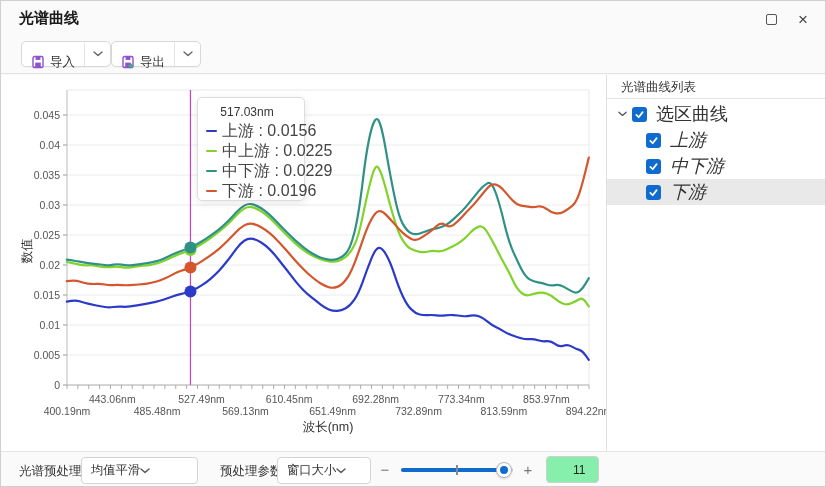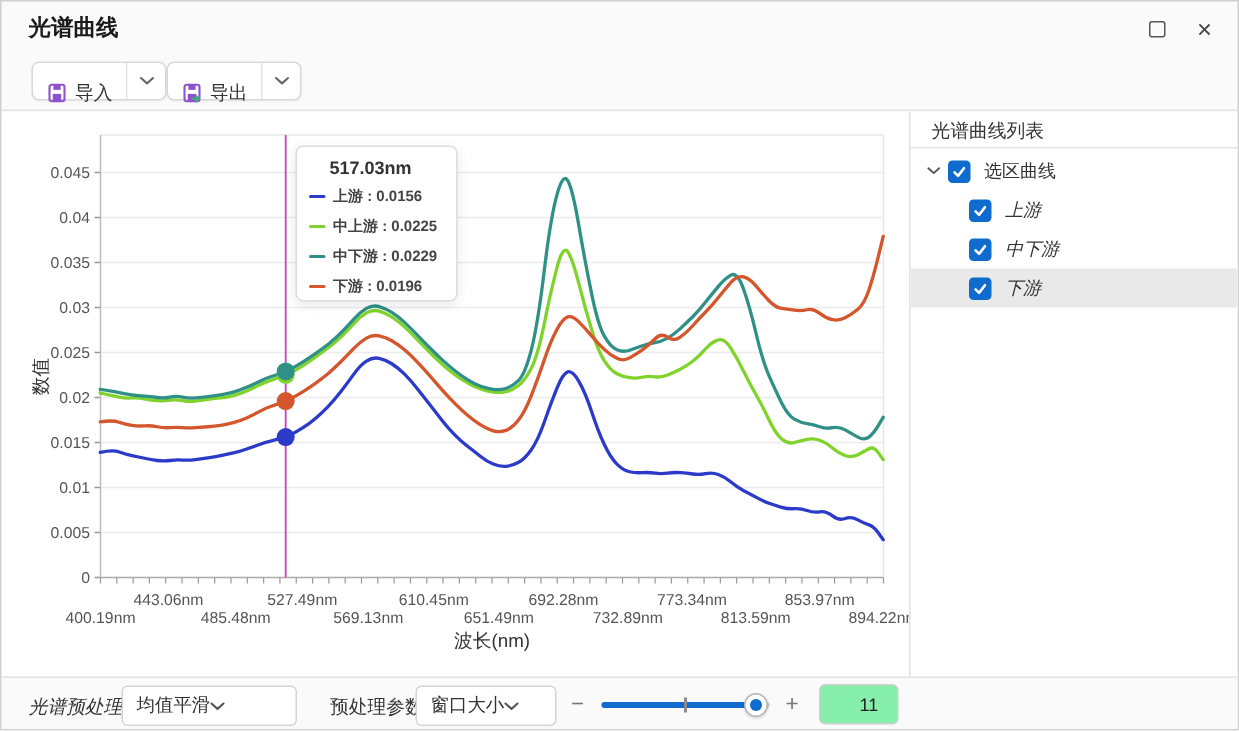--- a/index.html
+++ b/index.html
@@ -19,41 +19,41 @@
   .sb1 { left:20px; } .sb2 { left:110px; }
   .seg { display:flex; align-items:center; gap:5px; padding:0 9px; font-size:12.5px; color:#333; cursor:pointer;margin-top:16px; }
   .chev-seg { display:flex; align-items:center; justify-content:center; width:26px; border-left:1px solid #e5e5e5; cursor:pointer; }
 
   
   .chart-panel { position:absolute; left:0; top:74px; width:605px; height:376px; background:#fff; }
   .chart-svg { position:absolute; left:0; top:0; }
   text.tick { font-size:10.5px; fill:#555; font-family:"Liberation Sans","DejaVu Sans",sans-serif; }
   text.axis-title { font-size:12.5px; fill:#333; font-family:"Liberation Sans","DejaVu Sans",sans-serif; }
 
-  .tooltip { position:absolute; left:196px; top:22px; width:108px; height:104px; background:#fff; border:1px solid #ddd; border-radius:5px; box-shadow:0 2px 8px rgba(0,0,0,.09); padding:5px 16px 0 8px; z-index:5;font-weight:bold; }
+  .tooltip { position:absolute; left:196px; top:22px; width:108px; height:104px; background:#fff; border:1px solid #ddd; border-radius:5px; box-shadow:0 2px 8px rgba(0,0,0,.09); padding:5px 16px 0 8px; z-index:5; }
   .tt-title { text-align:center; font-size:12px; color:#333; height:18px; line-height:18px; }
   .tt-row { display:flex; align-items:center; gap:5px; height:20px; white-space:nowrap; }
   .tt-dash { width:11px; height:2.5px; border-radius:1px; flex:0 0 auto; }
-  .tt-text { font-size:10px; color:#444; }
+  .tt-text { font-size:16px; color:#444; }
 
   
   .sidebar { position:absolute; left:605px; top:74px; width:261px; height:376px; background:#fff; border-left:1px solid #e0e0e0; }
   .s-header { height:24px; line-height:24px; padding-left:14px; font-size:12.5px; color:#333; border-bottom:1px solid #e4e4e4; }
   .tree { padding-top:2px; }
   .tree-row { display:flex; align-items:center; height:26px; padding-left:8px; cursor:pointer; }
   .tree-row.child { padding-left:39px;font-style:italic; }
   .tree-row.selected { background:#e9e9e9; }
   .expander { width:14px; height:14px; display:flex; align-items:center; justify-content:center; margin-right:3px; cursor:pointer; }
   .checkbox { width:15px; height:15px; border-radius:3px; background:#0f6cce; display:flex; align-items:center; justify-content:center; margin-right:9px; flex:0 0 auto; cursor:pointer; }
-  .tree-label { font-size:12px; color:#333; }
+  .tree-label { font-size:18px; color:#333; }
 
   
   .bottom-bar { position:absolute; left:0; top:450px; width:826px; height:37px; background:#fafafa; border-top:1px solid #e4e4e4; }
   .b-label { position:absolute; font-size:12.5px; color:#333; top:11px; }
-  .bl1 { left:18px;font-style:italic; } .bl2 { left:219px; }
+  .bl1 { left:18px; } .bl2 { left:219px; }
   .select { position:absolute; top:5px; height:27px; background:#fff; border:1px solid #d4d4d4; border-radius:4px; display:flex; align-items:center; justify-content:flex-start; padding:0 9px; font-size:12.3px; color:#333; cursor:pointer; }
   .sel1 { left:80px; width:117px; } .sel2 { left:276px; width:94px; }
   .step-btn { position:absolute; top:9px; font-size:15px; color:#777; cursor:pointer; width:14px; text-align:center; }
   .minus { left:377px; } .plus { left:520px; }
   .slider { position:absolute; left:400px; top:5px; width:112px; height:26px; cursor:pointer; }
   .track { position:absolute; left:0; top:11px; width:112px; height:4px; border-radius:2px; background:#c9c9c9; }
   .track-fill { position:absolute; left:0; top:11px; height:4px; border-radius:2px; background:#0f6cce; }
   .track-tick { position:absolute; left:55px; top:8px; width:1.5px; height:10px; background:#8a8a8a; }
   .thumb { position:absolute; top:5px; width:16px; height:16px; border-radius:50%; background:#fff; border:1px solid #b5b5b5; box-shadow:0 1px 2px rgba(0,0,0,.15); display:flex; align-items:center; justify-content:center; }
   .thumb-inner { width:8px; height:8px; border-radius:50%; background:#0f6cce; }

